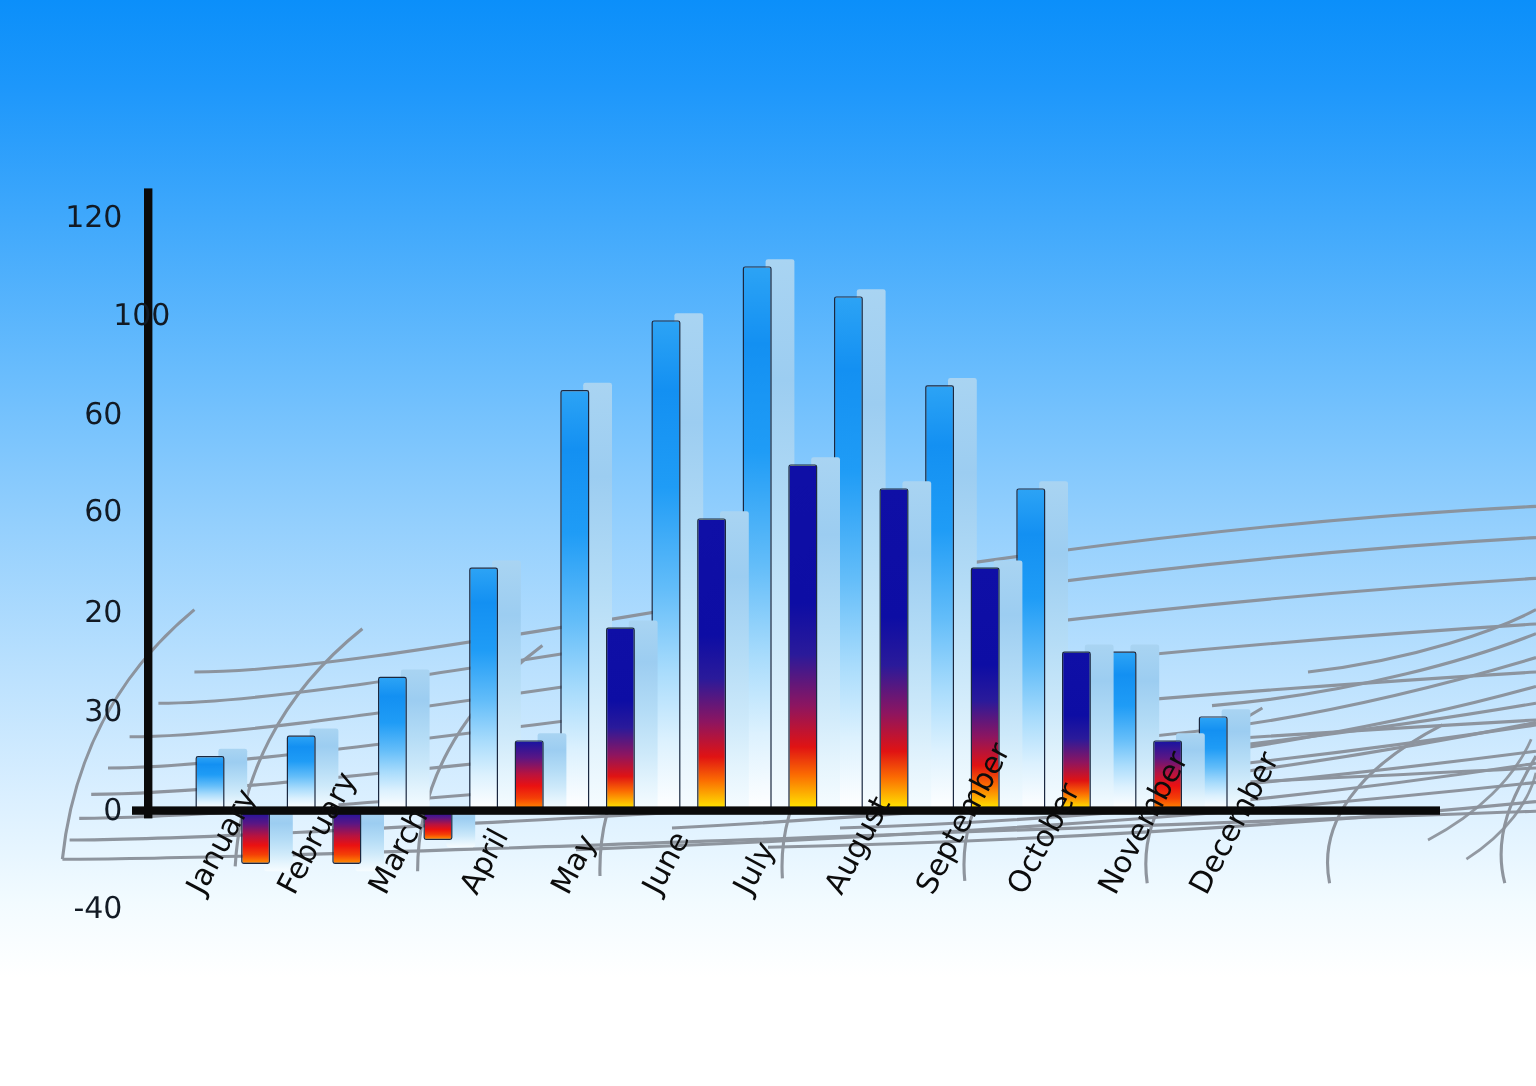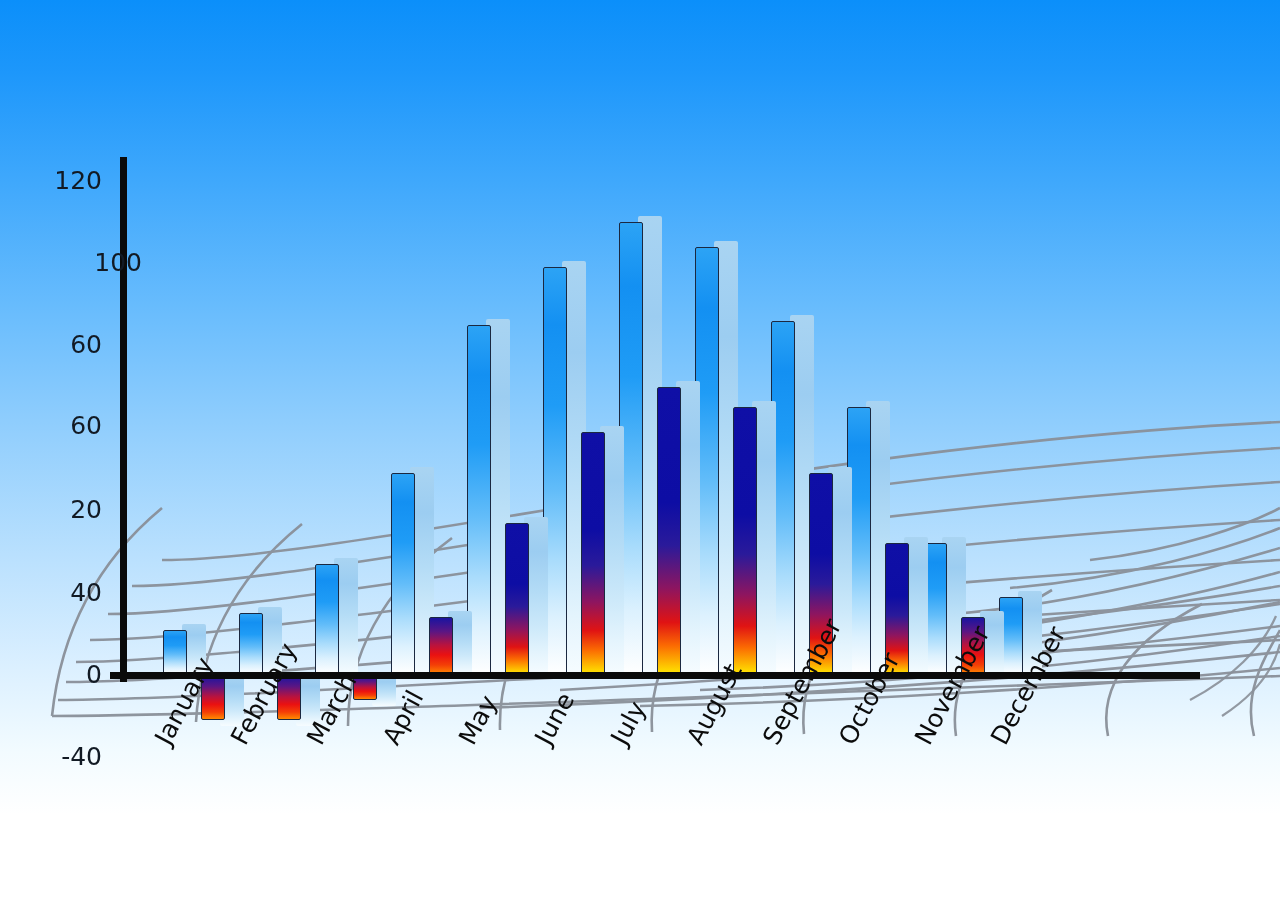--- a/index.html
+++ b/index.html
@@ -213,21 +213,21 @@
 
     <div id="x-axis" style="left:110px; top:672px; width:1090px; height:7px;"></div>
     <div id="y-axis" style="left:120px; top:157px; width:7px; height:525px;"></div>
 
     <div id="ylabels">
         <div class="tick-label" style="top: 165.6px; left: 0px; width: 112px; padding-right: 10px;">120</div>
         <div class="tick-label" style="top: 248px; left: 0px; width: 112px; padding-right: 10px; margin-left: 40px;">100</div>
         <div class="tick-label" style="top: 330.4px; left: 0px; width: 112px; padding-right: 10px;">60</div>
         <div class="tick-label" style="top: 411px; left: 0px; width: 112px; padding-right: 10px;">60</div>
         <div class="tick-label" style="top: 495.2px; left: 0px; width: 112px; padding-right: 10px;">20</div>
-        <div class="tick-label" style="top: 577.6px; left: 0px; width: 112px; padding-right: 10px;">40</div>
+        <div class="tick-label" style="top: 577.6px; left: 0px; width: 112px; padding-right: 10px;">30</div>
         <div class="tick-label" style="top: 660px; left: 0px; width: 112px; padding-right: 10px;">0</div>
         <div class="tick-label" style="top: 742.4px; left: 0px; width: 112px; padding-right: 10px;">-40</div>
       </div>
 
     <div id="xlabels">
         <div class="month-label" style="left: 149px; top: 736px;">January</div>
         <div class="month-label" style="left: 225px; top: 736px;">February</div>
         <div class="month-label" style="left: 301px; top: 736px;">March</div>
         <div class="month-label" style="left: 377px; top: 736px;">April</div>
         <div class="month-label" style="left: 453px; top: 736px;">May</div>

